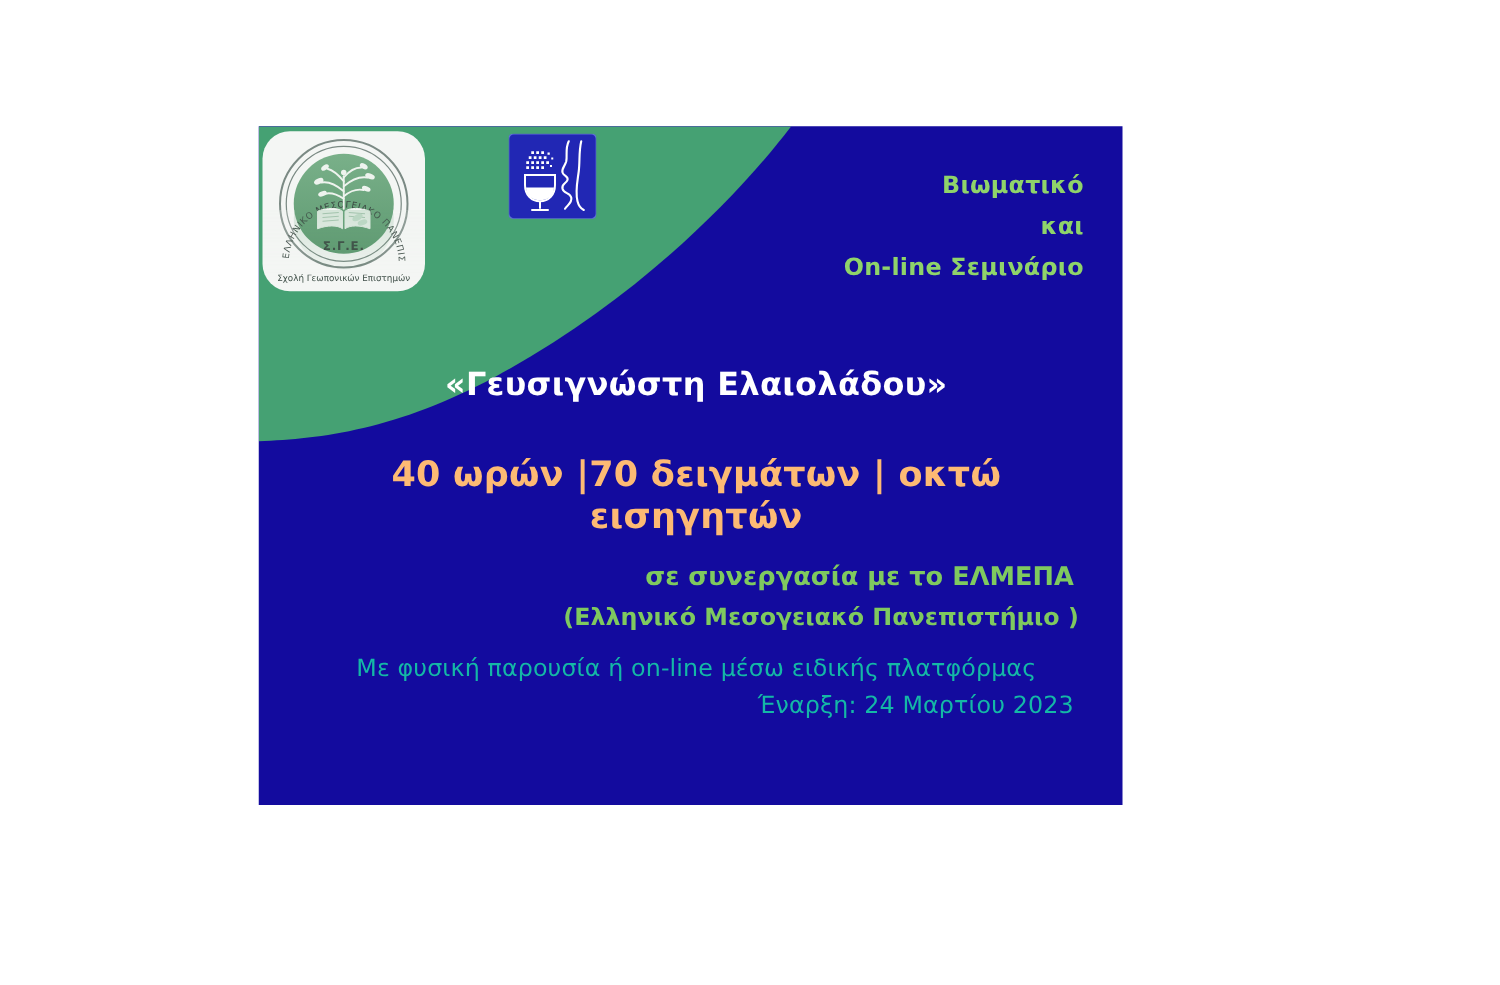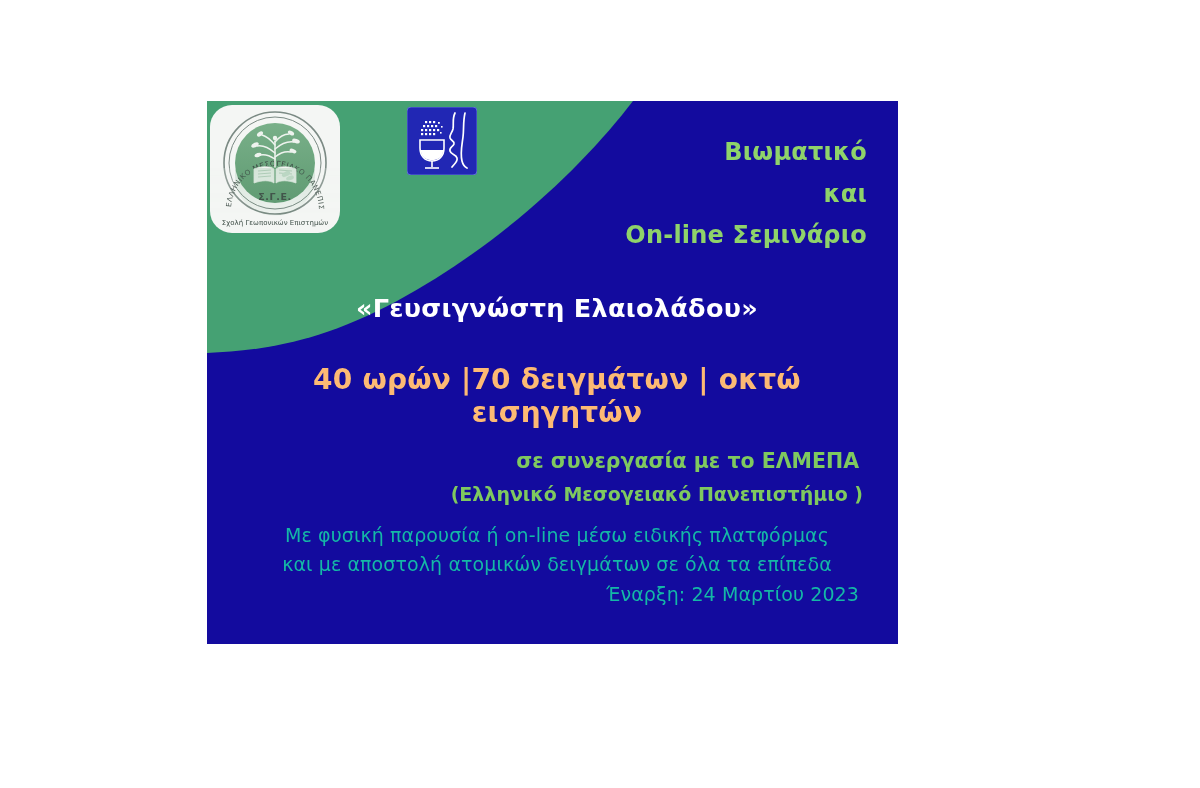--- a/index.html
+++ b/index.html
@@ -126,21 +126,21 @@
 
   
   .headline-block {
     position: absolute;
     left: 300px;
     top: 31px;
     width: 360px;
     text-align: right;
     color: #8fd36a;
     font-weight: 700;
-    font-size: 24px;
+    font-size: 19px;
     line-height: 1.73;
     letter-spacing: 0.2px;
   }
   .headline-block .hb-line { display: block; }
 
   .title-main {
     position: absolute;
     left: 20px;
     top: 192px;
     width: 660px;
@@ -340,18 +340,17 @@
     <div class="title-main">«Γευσιγνώστη Ελαιολάδου»</div>
 
     <div class="details-block">
       <span class="d-hours">40 ωρών |70 δειγμάτων | οκτώ εισηγητών</span>
       <span class="d-coop">σε συνεργασία με το ΕΛΜΕΠΑ</span>
       <span class="d-uni">(Ελληνικό Μεσογειακό Πανεπιστήμιο )</span>
     </div>
 
     <div class="footer-block">
       <span class="f-line">Με φυσική παρουσία ή on-line μέσω ειδικής πλατφόρμας</span>
-      <span class="f-line">και με αποστολή ατομικών δειγμάτων σε όλα τα επίπεδα</span>
       <span class="f-start">Έναρξη: 24 Μαρτίου 2023</span>
     </div>
 
   </div>
 </div>
 
 </body></html>

